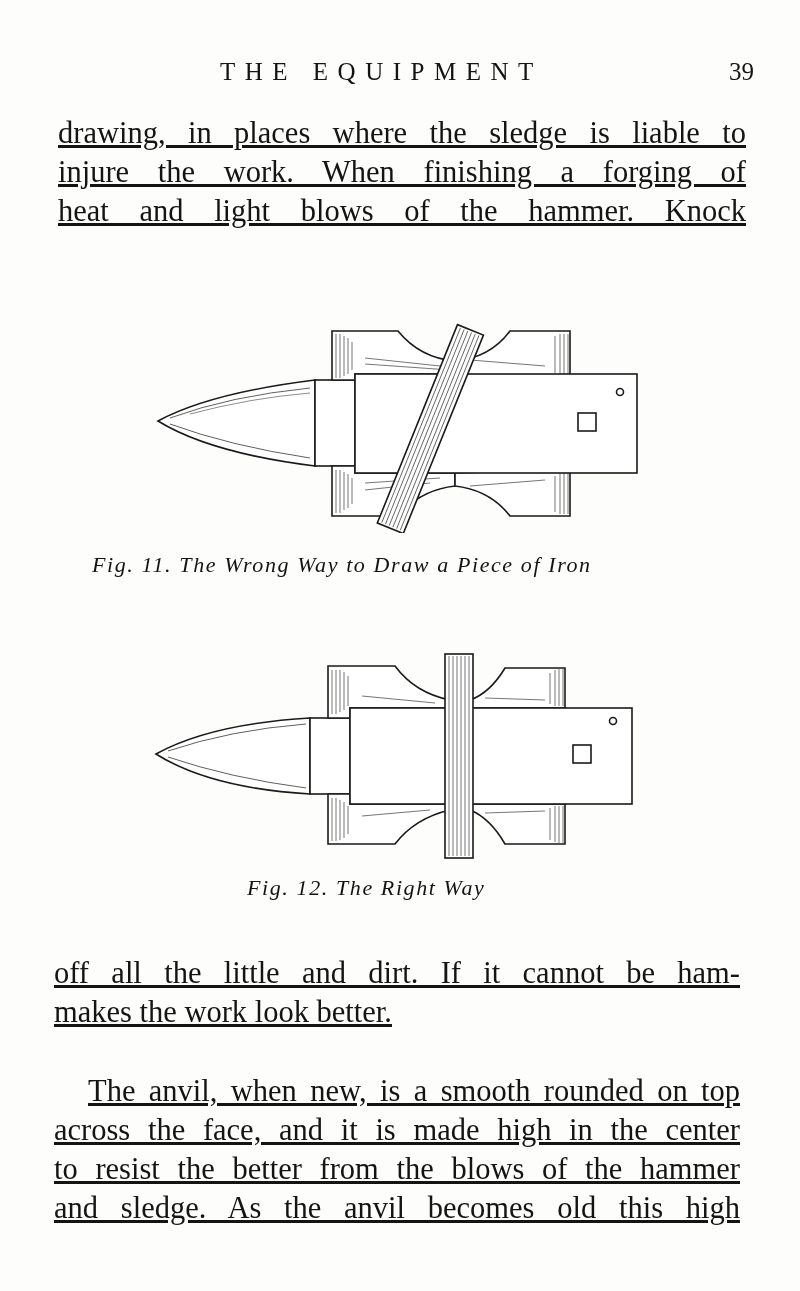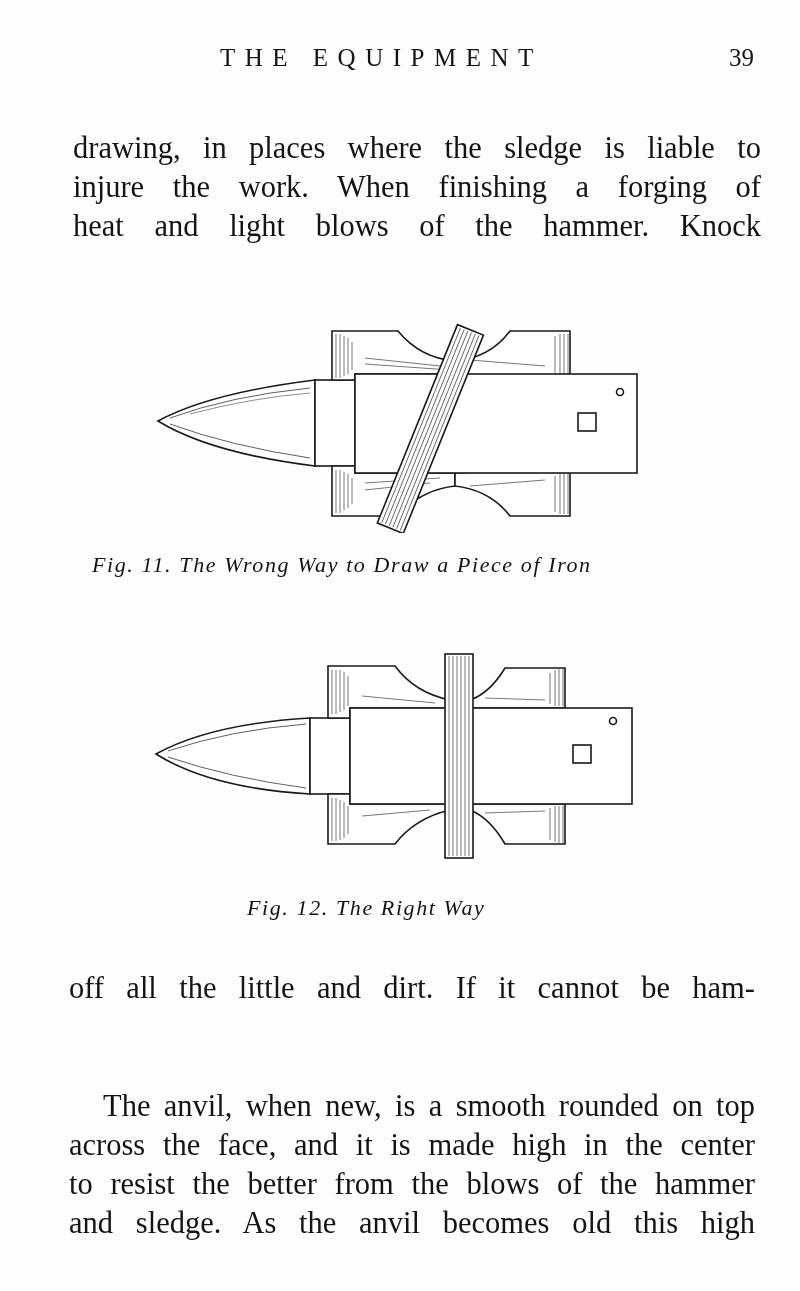--- a/index.html
+++ b/index.html
@@ -1,44 +1,44 @@
 <!DOCTYPE html>
 <html><head>
 <meta charset="utf-8">
 <style>
   html, body { margin: 0; padding: 0; }
   body {
     width: 800px; height: 1291px; background: #fdfdfb; position: relative; overflow: hidden;
     font-family: "Liberation Serif", "DejaVu Serif", serif; color: #141414;
   }
-  .header { position: absolute; top: 44px; left: 0; width: 800px; height: 40px; }
+  .header { position: absolute; top: 58px; left: 0; width: 800px; height: 40px; }
   .running-head {
     position: absolute; left: 220px; top: 0; font-size: 25px; letter-spacing: 9.5px;
     font-weight: normal;
   }
   .page-number { position: absolute; left: 718px; top: 0; font-size: 25px; margin-left: 11px; }
   .para {
     position: absolute; font-size: 30.5px; line-height: 39px; text-align: justify;
-    text-align-last: justify; margin: 15px;
+    text-align-last: justify; margin: 0; text-decoration: underline;
   }
   .para .ln { display: block; text-align: justify; text-align-last: justify; white-space: nowrap; }
   .para .ln.last { text-align-last: left; }
   .p1 { left: 58px; top: 114px; width: 688px; }
   .p2 { left: 54px; top: 954px; width: 686px; }
   .p3 { left: 54px; top: 1072px; width: 686px; }
   .p3 .ln.first { padding-left: 34px; }
   .figure { position: absolute; }
   .fig11 { left: 150px; top: 318px; width: 500px; height: 215px; }
   .fig12 { left: 150px; top: 648px; width: 500px; height: 215px; }
   .caption {
     position: absolute; font-style: italic; font-size: 22px; letter-spacing: 1.6px;
     white-space: nowrap;
   }
   .cap11 { left: 92px; top: 552px; }
-  .cap12 { left: 247px; top: 895px; }
+  .cap12 { left: 247px; top: 875px; }
   svg { display: block; }
 </style>
 </head>
 <body>
 
 <div class="header">
   <div class="running-head">THE EQUIPMENT</div>
   <div class="page-number">39</div>
 </div>
 
@@ -116,20 +116,21 @@
     <rect x="295" y="6" width="28" height="204" fill="#fff"></rect>
     <g stroke-width="0.6">
       <path d="M299,8 L299,208 M303,8 L303,208 M307,8 L307,208 M311,8 L311,208 M315,8 L315,208 M319,8 L319,208"></path>
     </g>
   </svg>
 </div>
 <div class="caption cap12">Fig. 12.  The Right Way</div>
 
 <p class="para p2">
   <span class="ln">off all the little and dirt.  If it cannot be ham-</span>
+  <span class="ln last">makes the work look better.</span>
 </p>
 
 <p class="para p3">
   <span class="ln first">The anvil, when new, is a smooth rounded on top</span>
   <span class="ln">across the face, and it is made high in the center</span>
   <span class="ln">to resist the better from the blows of the hammer</span>
   <span class="ln">and sledge.  As the anvil becomes old this high</span>
 </p>
 
 </body></html>

